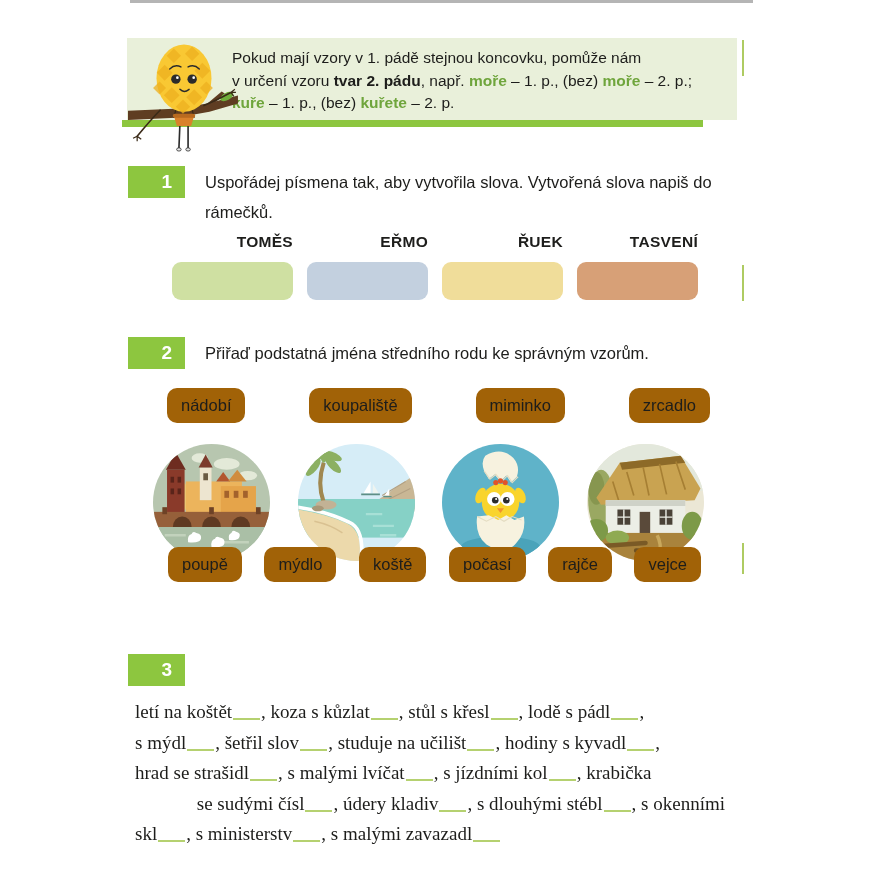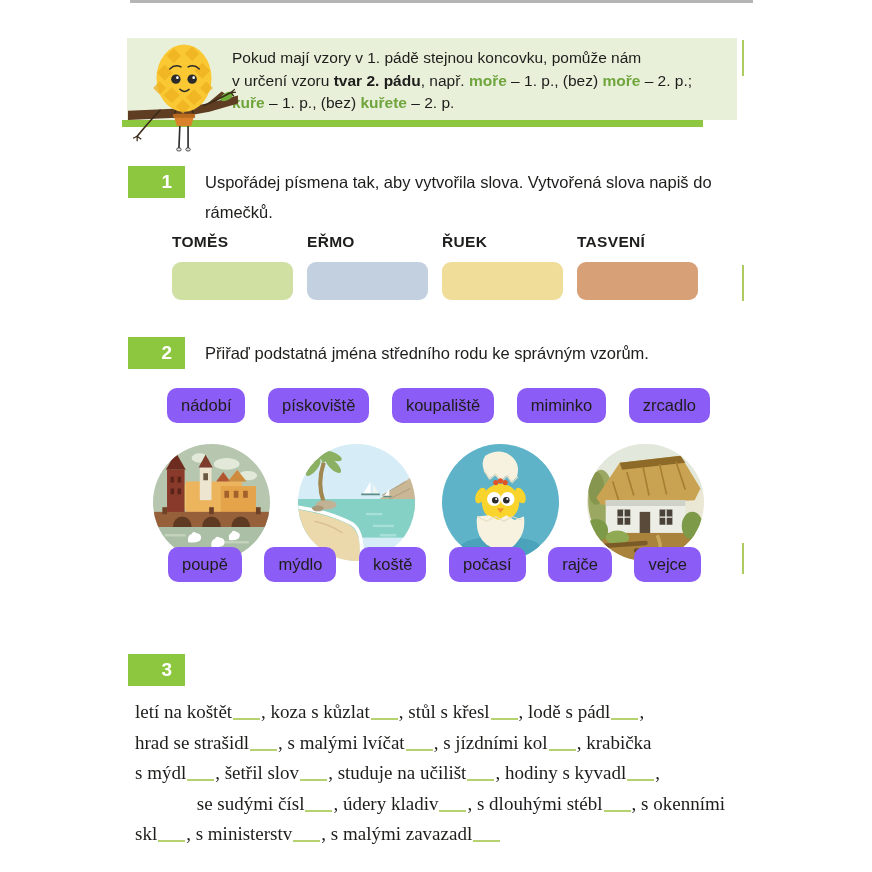--- a/index.html
+++ b/index.html
@@ -21,29 +21,29 @@
   .exheader { position:absolute; display:flex; align-items:flex-start; left:-2px; }
   .badge { width:57px; height:32px; background:#8dc63f; color:#ffffff; font-weight:bold;
            font-size:19px; display:flex; align-items:center; justify-content:flex-end;
            padding-right:13px; flex:none; }
   .instr { margin-left:20px; font-weight:normal; font-size:16.5px; line-height:30px; width:525px; padding-top:1px; }
   .instr .g2 { color:#94bf3a; }
 
   
   .words-row { position:absolute; left:42px; top:233px; width:526px; display:grid;
                grid-template-columns:repeat(4,121px); column-gap:14px; }
-  .sword { text-align:left; font-weight:bold; font-size:15.5px; letter-spacing:.3px; }
+  .sword { text-align:right; font-weight:bold; font-size:15.5px; letter-spacing:.3px; }
   .boxes-row { position:absolute; left:42px; top:262px; width:526px; display:grid;
                grid-template-columns:repeat(4,121px); column-gap:14px; }
   .abox { height:38px; border-radius:9px; }
 
   
   .pills1 { position:absolute; left:37px; top:388px; width:543px; display:flex; justify-content:space-between; }
   .pills2 { position:absolute; left:38px; top:547px; width:533px; display:flex; justify-content:space-between; }
-  .pill { background:#8b5cf6; border-radius:10px; padding:5px 14px 6px 14px; font-size:16.5px; line-height:24px; }
+  .pill { background:#a16207; border-radius:10px; padding:5px 14px 6px 14px; font-size:16.5px; line-height:24px; }
   .circles { position:absolute; left:23px; top:444px; width:551px; display:flex; justify-content:space-between; }
   .circle { width:117px; height:117px; }
 
   
   .lines { position:absolute; left:5px; top:697px; width:590px;
            font-family:"Liberation Serif", serif; font-size:19px; line-height:30.6px; }
   .tline.ind { padding-left:9px;text-align:right; }
   .blank { display:inline-block; width:27px; height:12px; border-bottom:2px solid #b5d170;
            margin:0 1px; vertical-align:-2px; }
 
@@ -123,21 +123,20 @@
         <div class="abox" style="background: rgb(240, 221, 154);"></div>
         <div class="abox" style="background: rgb(215, 160, 119);"></div>
       </div>
 
     <div class="exheader" style="top:337px;">
       <div class="badge">2</div>
       <div class="instr">Přiřaď podstatná jména středního rodu ke správným vzorům.</div>
     </div>
     <div class="pills1">
         <div class="pill">nádobí</div>
-        <div class="pill">pískoviště</div>
         <div class="pill">koupaliště</div>
         <div class="pill">miminko</div>
         <div class="pill">zrcadlo</div>
       </div>
 
     <div class="circles">
 
       <svg class="circle" viewBox="0 0 100 100">
         <defs>
             <clipPath id="c1">
@@ -283,22 +282,22 @@
         <div class="pill">počasí</div>
         <div class="pill">rajče</div>
         <div class="pill">vejce</div>
       </div>
 
     <div class="exheader" style="top:654px;">
       <div class="badge">3</div>
     </div>
     <div class="lines">
         <div class="tline"><span>letí na koštět</span><span class="blank"></span><span>, koza s kůzlat</span><span class="blank"></span><span>, stůl s křesl</span><span class="blank"></span><span>, lodě s pádl</span><span class="blank"></span><span>,</span></div>
+        <div class="tline"><span>s mýdl</span><span class="blank"></span><span>, šetřil slov</span><span class="blank"></span><span>, studuje na učilišt</span><span class="blank"></span><span>, hodiny s kyvadl</span><span class="blank"></span><span>,</span></div>
         <div class="tline"><span>hrad se strašidl</span><span class="blank"></span><span>, s malými lvíčat</span><span class="blank"></span><span>, s jízdními kol</span><span class="blank"></span><span>, krabička</span></div>
-        <div class="tline"><span>s mýdl</span><span class="blank"></span><span>, šetřil slov</span><span class="blank"></span><span>, studuje na učilišt</span><span class="blank"></span><span>, hodiny s kyvadl</span><span class="blank"></span><span>,</span></div>
         <div class="tline ind"><span>se sudými čísl</span><span class="blank"></span><span>, údery kladiv</span><span class="blank"></span><span>, s dlouhými stébl</span><span class="blank"></span><span>, s okenními</span></div>
         <div class="tline"><span>skl</span><span class="blank"></span><span>, s ministerstv</span><span class="blank"></span><span>, s malými zavazadl</span><span class="blank"></span></div>
       </div>
 
   </div>
 
   <div class="mark mark1"></div>
   <div class="mark mark2"></div>
   <div class="mark mark3"></div>
 </div>

